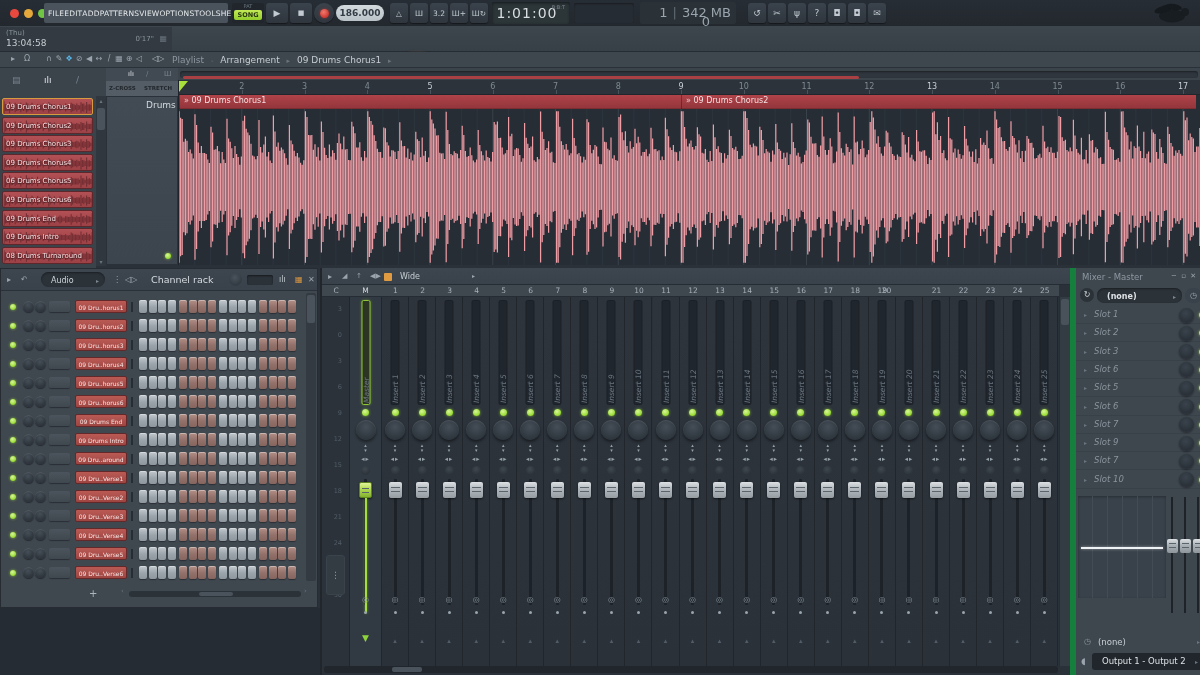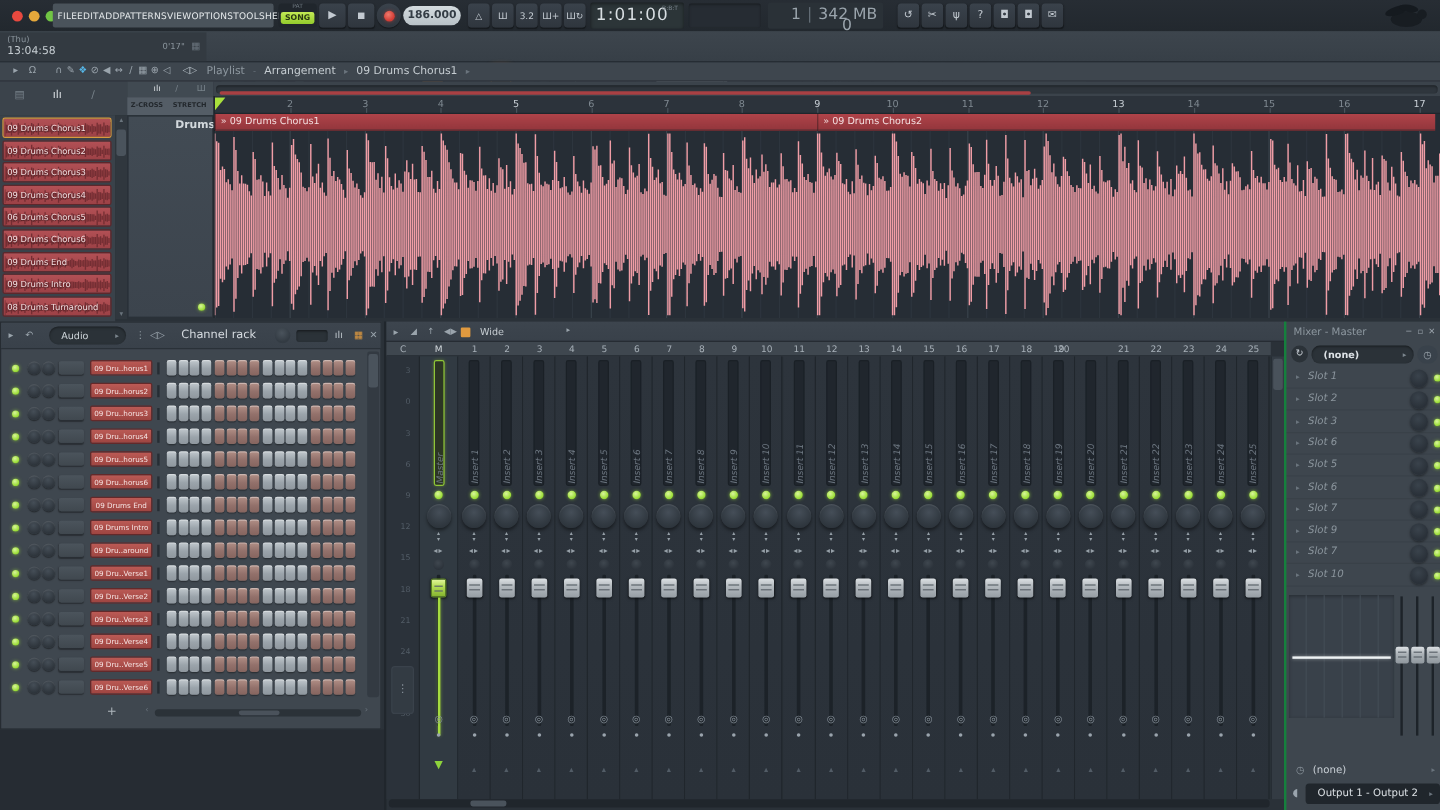--- a/index.html
+++ b/index.html
@@ -62,21 +62,21 @@
   .zxrow{position:absolute;left:106px;top:81px;width:72px;height:15px;background:#545d66;font-size:5.5px;color:#23282d;font-weight:bold;line-height:15px;}
   .picker{position:absolute;left:0;top:96px;width:96px;height:172px;background:#3a424a;}
   .pitem{position:absolute;left:2px;width:91px;height:17px;background:linear-gradient(#b25055,#9c4146);border:1px solid #5e272b;border-radius:2px;overflow:hidden;}
   .pitem.sel{border-color:#d79a3e;}
   .pitem svg{position:absolute;left:1px;top:2px;opacity:.85;}
   .pitem .plabel{position:absolute;left:3px;top:0;font-size:7px;line-height:16px;color:#f3dee0;white-space:nowrap;text-shadow:0 1px 1px rgba(0,0,0,.4);}
   .pscroll{position:absolute;left:96px;top:96px;width:10px;height:170px;background:#30373e;}
   .pscroll .h{position:absolute;left:1px;top:12px;width:8px;height:22px;background:#4a535c;border-radius:2px;}
   .pscroll .a{position:absolute;left:0;width:10px;text-align:center;font-size:6px;color:#6a747d;}
   .trackhead{position:absolute;left:106px;top:96px;width:72px;height:169px;background:linear-gradient(#424b54,#3c444d);border:1px solid #2a3138;}
-  .trackhead .nm{position:absolute;left:12px;top:3px;font-size:9px;font-weight:bold;color:#d3d9dd;padding-left:27px;}
+  .trackhead .nm{position:absolute;left:12px;top:3px;font-size:9px;font-weight:normal;color:#d3d9dd;padding-left:27px;}
   .led{border-radius:50%;background:radial-gradient(circle at 40% 35%,#d9f59b,#9fdf3c 60%,#76b026);box-shadow:0 0 3px rgba(160,224,60,.7);}
   .miniscroll{position:absolute;left:178px;top:68px;width:1022px;height:12px;background:#3b434b;}
   .miniscroll .tr{position:absolute;left:2px;top:3px;right:2px;height:7px;background:#2f363d;border-radius:3px;box-shadow:inset 0 1px 2px rgba(0,0,0,.4);}
   .miniscroll .red{position:absolute;left:3px;top:5px;width:676px;height:3px;background:#a94043;border-radius:2px;}
   .timeline{position:absolute;left:178px;top:80px;width:1022px;height:185px;background:#262d35;border-left:1px solid #1e242a;}
   .ruler{position:absolute;left:0;top:0;width:1022px;height:15px;background:#2c333b;border-bottom:1px solid #20262c;}
   .rnum{position:absolute;top:2px;width:14px;text-align:center;font-size:8px;color:#7f8991;}
   .rnum.b{color:#c8cfd5;}
   .rtick{position:absolute;bottom:0;width:1px;height:4px;background:#4a545c;}
   .flag{position:absolute;left:0;top:1px;width:9px;height:11px;background:#a9e13c;clip-path:polygon(0 0,100% 0,0 100%);}
@@ -136,21 +136,21 @@
   .mline{position:absolute;top:201px;height:115px;left:50%;width:2px;margin-left:-1px;background:#a5dc40;box-shadow:0 0 3px rgba(165,220,64,.6);}
   .scirc{position:absolute;top:298px;width:100%;text-align:center;font-size:8px;color:#8a949d;}
   .sdot{position:absolute;top:314px;left:50%;margin-left:-1.5px;width:3px;height:3px;border-radius:50%;background:#9aa4ad;}
   .stri{position:absolute;top:340px;width:100%;text-align:center;font-size:7px;color:#525c66;}
   .master .stri{color:#8ed33c;font-size:9px;top:336px;}
   .mvscroll{position:absolute;left:737px;top:29px;width:11px;height:369px;background:#333b43;border-left:1px solid #262d34;}
   .mvscroll .h{position:absolute;left:1px;top:2px;width:8px;height:26px;background:#49525b;border-radius:2px;}
   .mxsb{position:absolute;left:2px;top:398px;width:734px;height:7px;background:#20262c;border-radius:3px;}
   .mxsb .h{position:absolute;left:68px;top:1px;width:30px;height:5px;background:#4a535c;border-radius:2px;}
   
-  .mpanel{position:absolute;left:1070px;top:268px;width:130px;height:407px;background:#3e464e;border-left:2px solid #15803d;}
+  .mpanel{position:absolute;left:1070px;top:268px;width:130px;height:407px;background:#3e464e;border-left:6px solid #15803d;}
   .mphead{position:absolute;left:0;top:0;width:100%;height:17px;}
   .mphead .t{position:absolute;left:6px;top:4px;font-size:8.5px;color:#8e98a0;}
   .mphead .wb{position:absolute;top:4px;font-size:7px;color:#9aa3ab;}
   .mpnone{position:absolute;left:0;top:18px;width:100%;height:19px;}
   .cyc{position:absolute;left:4px;top:2px;width:14px;height:14px;border-radius:50%;background:#2b3238;color:#c8cfd5;font-size:8px;text-align:center;line-height:14px;}
   .clockbtn{position:absolute;left:109px;top:2px;width:17px;height:15px;border-radius:8px;background:#39424b;color:#9aa3ab;font-size:8px;text-align:center;line-height:15px;}
   .slotrow{position:absolute;left:0;width:130px;height:18px;border-bottom:1px solid rgba(0,0,0,.07);}
   .slotrow .a{position:absolute;left:8px;top:5px;font-size:6px;color:#6a747d;}
   .slotrow .l{position:absolute;left:18px;top:3px;font-size:8.5px;font-style:italic;color:#8a949c;}
   .slotrow .k{position:absolute;left:103px;top:1.5px;width:15px;height:15px;border-radius:50%;background:radial-gradient(circle at 45% 35%,#3a434c,#2a3139 65%);box-shadow:0 1px 2px rgba(0,0,0,.4);}

